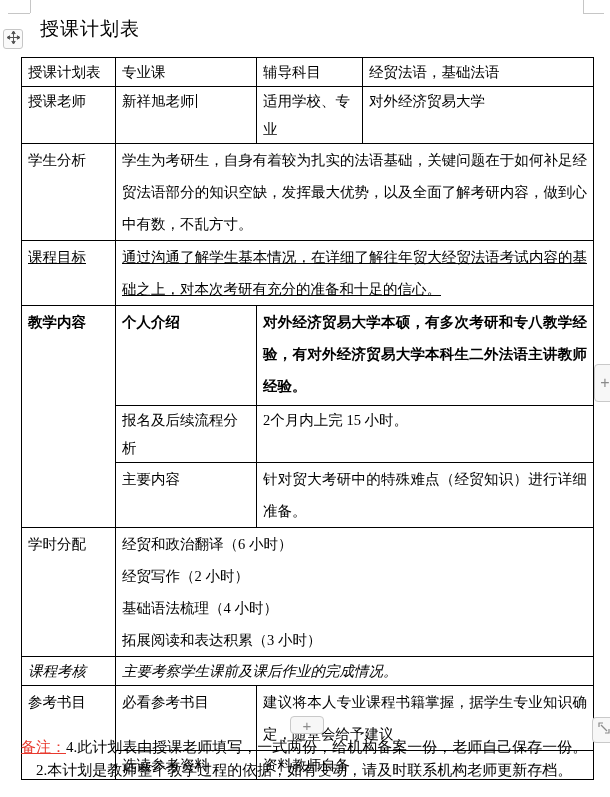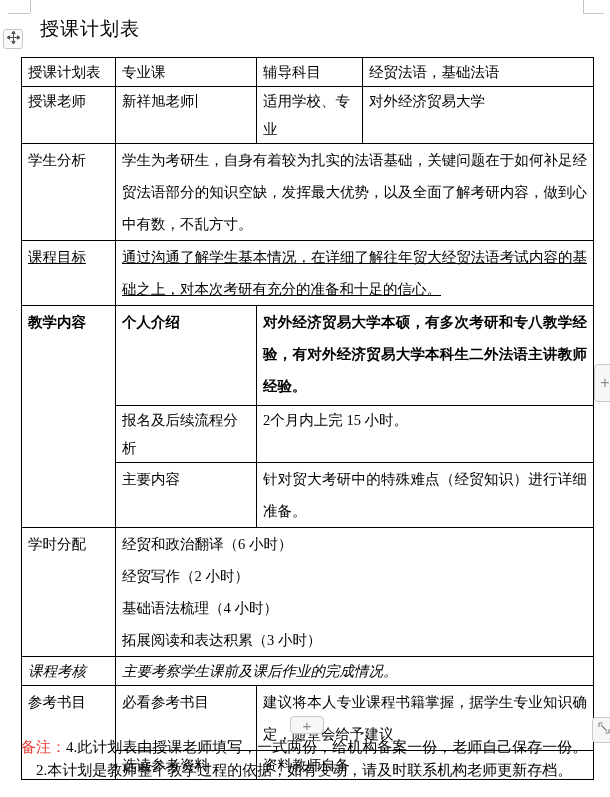--- a/index.html
+++ b/index.html
@@ -83,21 +83,21 @@
   .add-row-btn { left: 290px; top: 716px; width: 34px; height: 18px; font-size: 15px; }
   .resize-btn  { left: 592px; top: 717px; width: 24px; height: 26px; }
 
   .notes {
     position: absolute;
     left: 21px; top: 736px;
     width: 575px;
     font-size: 15px;
     line-height: 23px;
   }
-  .notes .note-label { color: #e8392e; }
+  .notes .note-label { color: #e8392e; text-decoration: underline; }
   .notes .note-line2 { margin-left: 15px; }
 </style>
 </head>
 <body>
 
 <div class="crop crop-tl-v"></div>
 <div class="crop crop-tl-h"></div>
 <div class="crop crop-tr-v"></div>
 <div class="crop crop-tr-h"></div>
 

